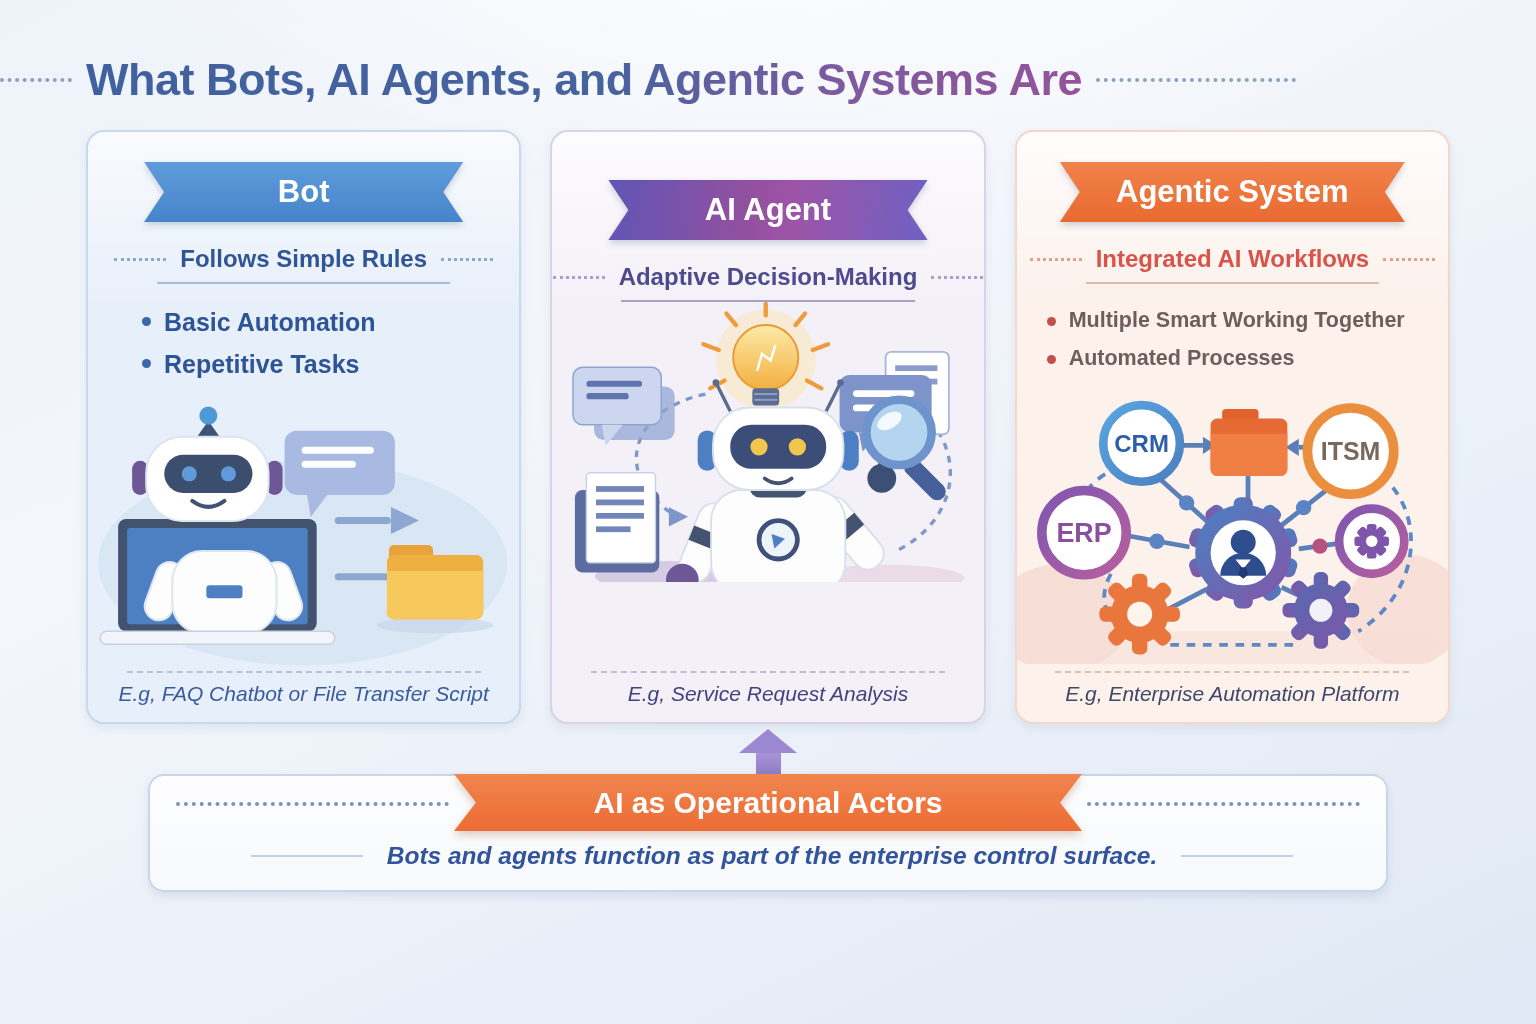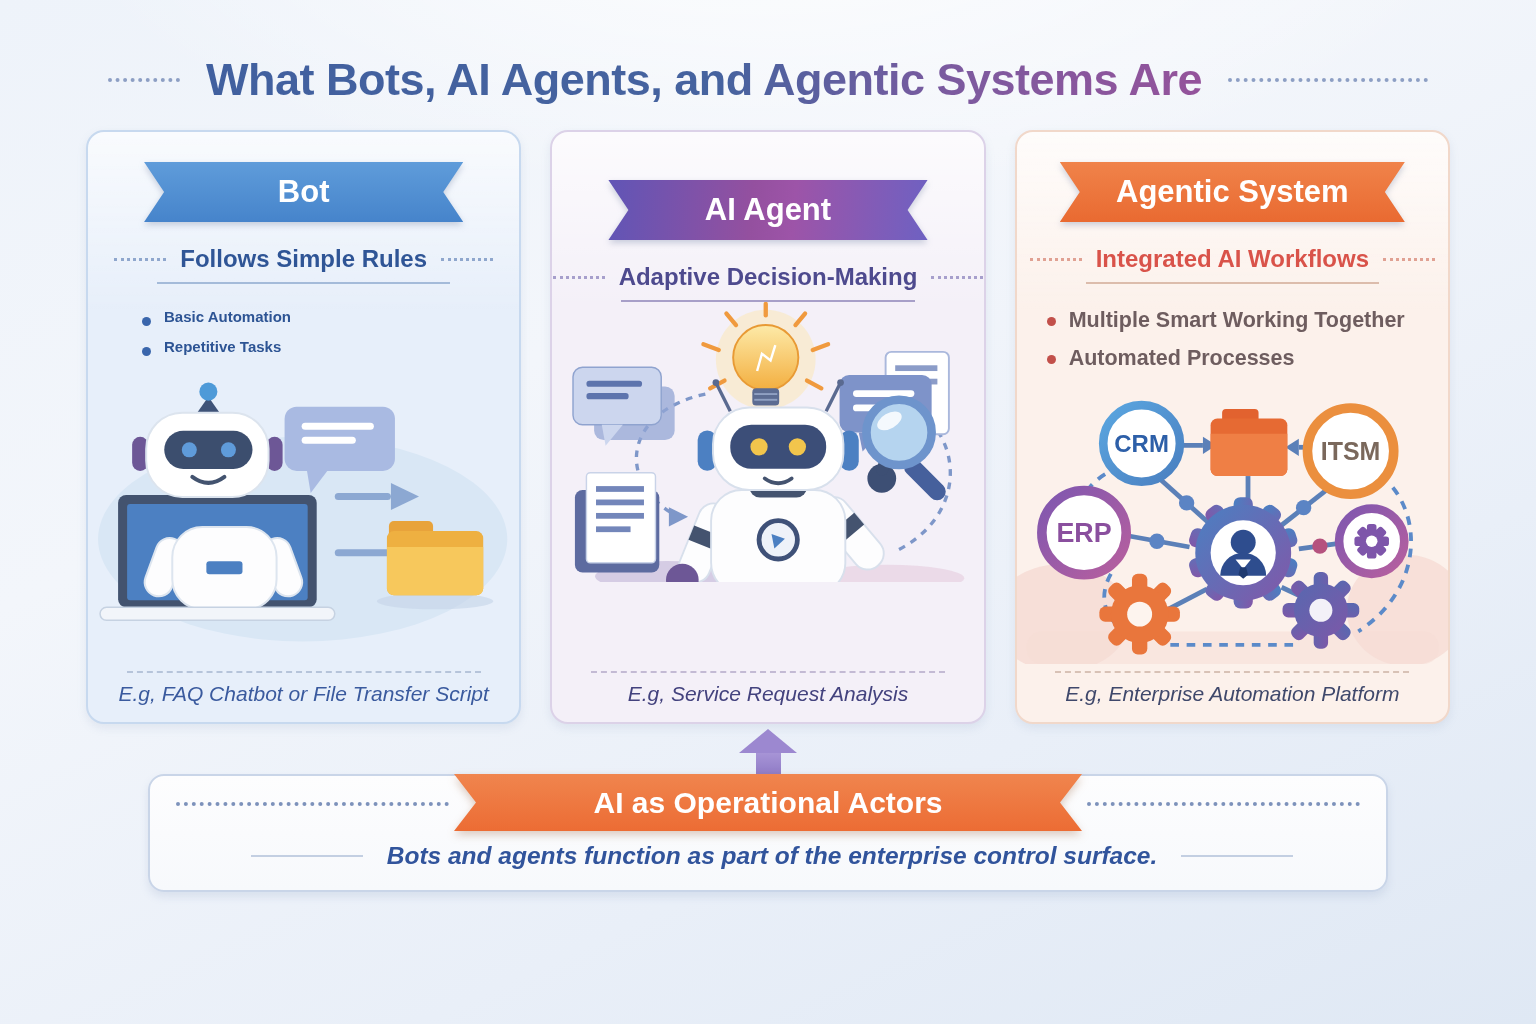--- a/index.html
+++ b/index.html
@@ -6,21 +6,21 @@
   html,body { width:1536px; height:1024px; overflow:hidden; }
   body {
     font-family:"Liberation Sans", sans-serif;
     background:
       radial-gradient(1200px 500px at 50% -10%, rgba(255,255,255,.9), rgba(255,255,255,0) 60%),
       linear-gradient(155deg,#eef3fa 0%,#f3f6fb 35%,#e9eff8 70%,#dfe8f4 100%);
     position:relative;
   }
 
   
-  .title-row{ display:flex; align-items:center; justify-content:center; gap:26px; margin-top:54px; }
+  .title-row{ display:flex; align-items:center; gap:14px; margin-top:54px; }
   .title-dots{ border-top:4px dotted #8d9fc4; height:0; }
   .title-dots.left{ width:72px; }
   .title-dots.right{ width:200px; }
   h1.page-title{
     font-size:45px; font-weight:bold; letter-spacing:-.5px;
     background:linear-gradient(90deg,#41609f 0%,#46639f 52%,#7c5a9f 75%,#94539b 100%);
     -webkit-background-clip:text; background-clip:text; color:transparent;
   }
 
   
@@ -53,21 +53,21 @@
   .card-bot .subtitle{ color:#2f5596; }
   .card-agent .subtitle{ color:#4e4a8e; }
   .card-agentic .subtitle{ color:#d9534a; }
   .subtitle-underline{ height:2px; width:68%; margin:9px auto 0; }
   .card-bot .subtitle-underline{ background:#a4bbd9; }
   .card-agent .subtitle-underline{ background:#a79fc8; }
   .card-agentic .subtitle-underline{ background:#dcbcac; }
 
   ul.bullets{ list-style:none; margin:24px 0 0 54px; }
   .card-agentic ul.bullets{ margin-left:30px; }
-  ul.bullets li{ position:relative; padding-left:22px; font-size:15px; font-weight:bold; margin-bottom:13px; white-space:nowrap; }
+  ul.bullets li{ position:relative; padding-left:22px; font-size:25px; font-weight:bold; margin-bottom:13px; white-space:nowrap; }
   .card-agentic ul.bullets li{ font-size:21.5px; }
   ul.bullets li::before{ content:""; position:absolute; left:0; top:9px; width:9px; height:9px; border-radius:50%; }
   .card-bot ul.bullets li{ color:#2d5494; }  .card-bot ul.bullets li::before{ background:#3a66ac; }
   .card-agent ul.bullets li{ color:#4a4690; } .card-agent ul.bullets li::before{ background:#5a55a8; }
   .card-agentic ul.bullets li{ color:#6e5d5f; } .card-agentic ul.bullets li::before{ background:#c2504a; }
 
   .illustration{ height:280px; margin-top:0; display:flex; justify-content:center; }
   .illustration svg{ width:100%; height:100%; }
 
   .example{ position:absolute; left:0; right:0; bottom:16px; text-align:center; }

